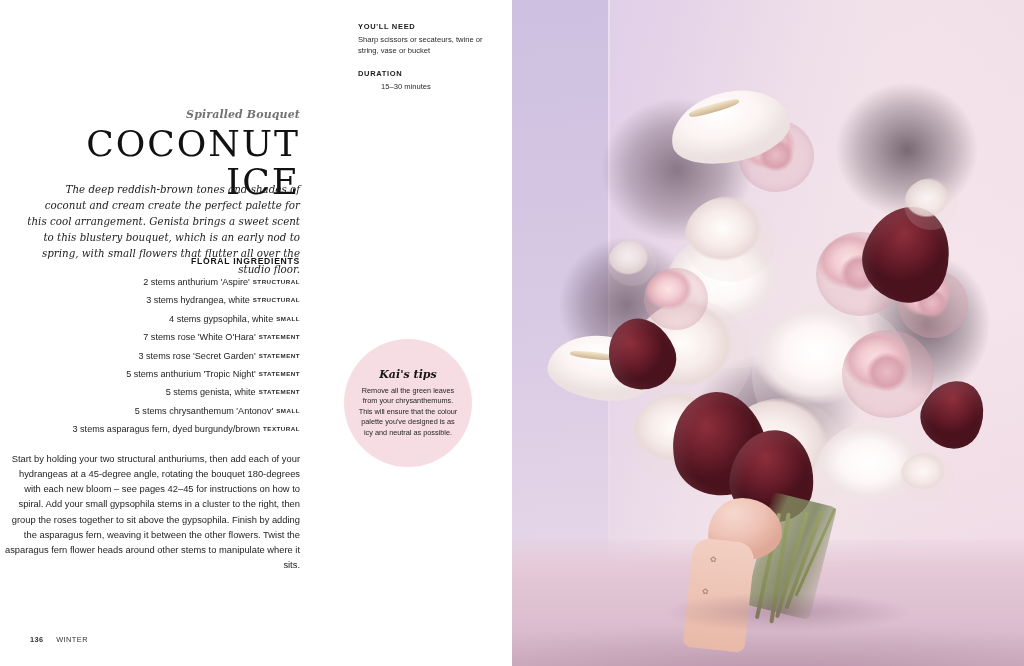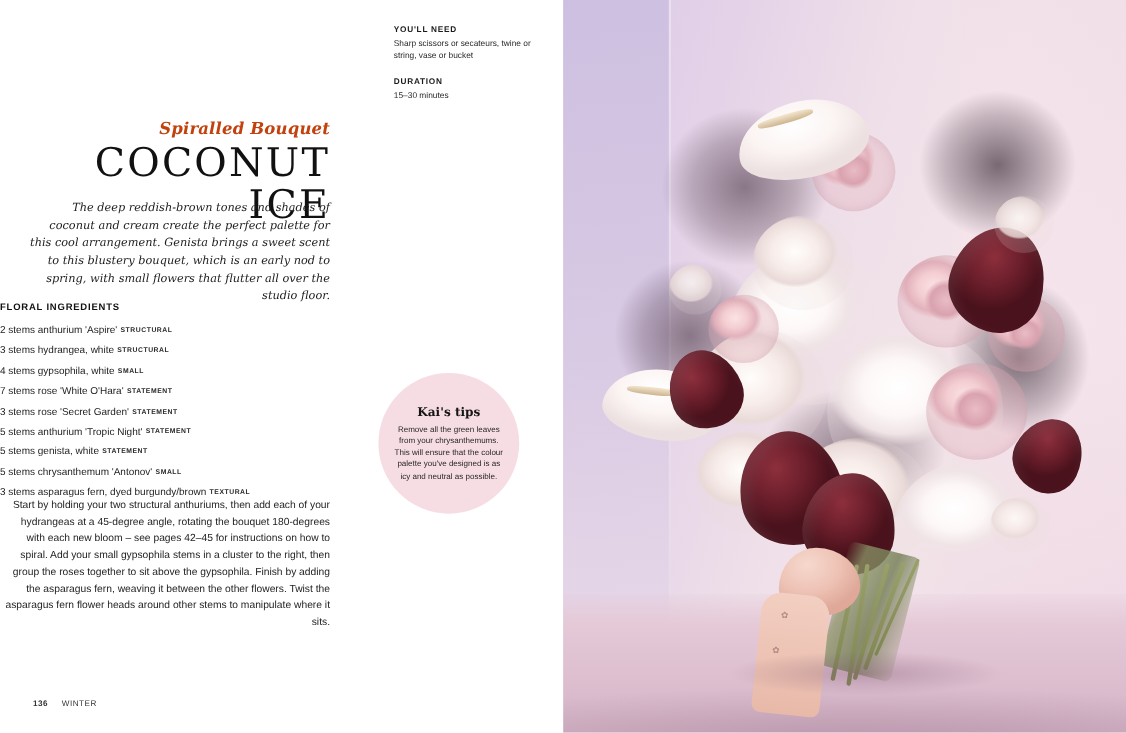--- a/index.html
+++ b/index.html
@@ -29,31 +29,31 @@
     font-size: 7.5px; font-weight: bold; letter-spacing: 0.09em;
     color: #1a1a1a; margin-bottom: 4px;
   }
   .needs-body {
     font-size: 7.6px; line-height: 1.42; color: #2b2b2b;
   }
   .dur-head {
     font-size: 7.5px; font-weight: bold; letter-spacing: 0.09em;
     color: #1a1a1a; margin-top: 12px; margin-bottom: 4px;
   }
-  .dur-body { font-size: 7.6px; line-height: 1.42; color: #2b2b2b; }
+  .dur-body { font-size: 7.6px; line-height: 1.42; color: #2b2b2b; margin-left: 23px; }
 
   .title-wrap {
     position: absolute; left: 0px; top: 108px; width: 300px; text-align: right;
   }
   .kicker {
     font-family: "DejaVu Serif", serif;
     font-style: italic;
-    font-size: 15px;
+    font-size: 11px;
     letter-spacing: 0.01em;
-    color: #c2410c;
+    color: #737373;
     font-weight: bold;
     margin-bottom: 2px;
   }
   .big-title {
     font-family: "DejaVu Serif", serif;
     font-size: 36px;
     letter-spacing: 0.055em;
     color: #111;
     font-weight: 400;
     line-height: 1.05;
@@ -64,21 +64,21 @@
     position: absolute; left: 24px; top: 182px; width: 276px;
     text-align: right;
     font-family: "DejaVu Serif", serif;
     font-style: italic;
     font-size: 10.3px;
     line-height: 1.55;
     color: #1c1c1c;
   }
 
   .ingredients {
-    position: absolute; left: 0px; top: 274px; width: 300px; 
+    position: absolute; left: 0px; top: 256px; width: 300px; text-align: right;
   }
   .sec-head {
     font-size: 8.6px; font-weight: bold; letter-spacing: 0.085em;
     color: #111; margin-bottom: 10px;
   }
   .ing-row {
     font-size: 9.1px; line-height: 1.42; color: #1d1d1d; margin-bottom: 5.5px;
   }
   .ing-row .tag {
     font-size: 6.2px; font-weight: bold; letter-spacing: 0.08em;
@@ -108,21 +108,21 @@
     width: 128px; height: 128px; border-radius: 50%;
     background: #f6dde3;
     display: flex; flex-direction: column;
     align-items: center; justify-content: center;
     text-align: center;
     padding: 10px 14px;
     z-index: 5;
   }
   .tips-title {
     font-family: "DejaVu Serif", serif;
-    font-weight: bold;
+    font-style: italic; font-weight: bold;
     font-size: 11px; color: #151515; margin-bottom: 5px;
   }
   .tips-body {
     font-size: 7.3px; line-height: 1.45; color: #1f1f1f;
   }
 
   
   .right-page {
     position: absolute; left: 512px; top: 0;
     width: 512px; height: 666px;

